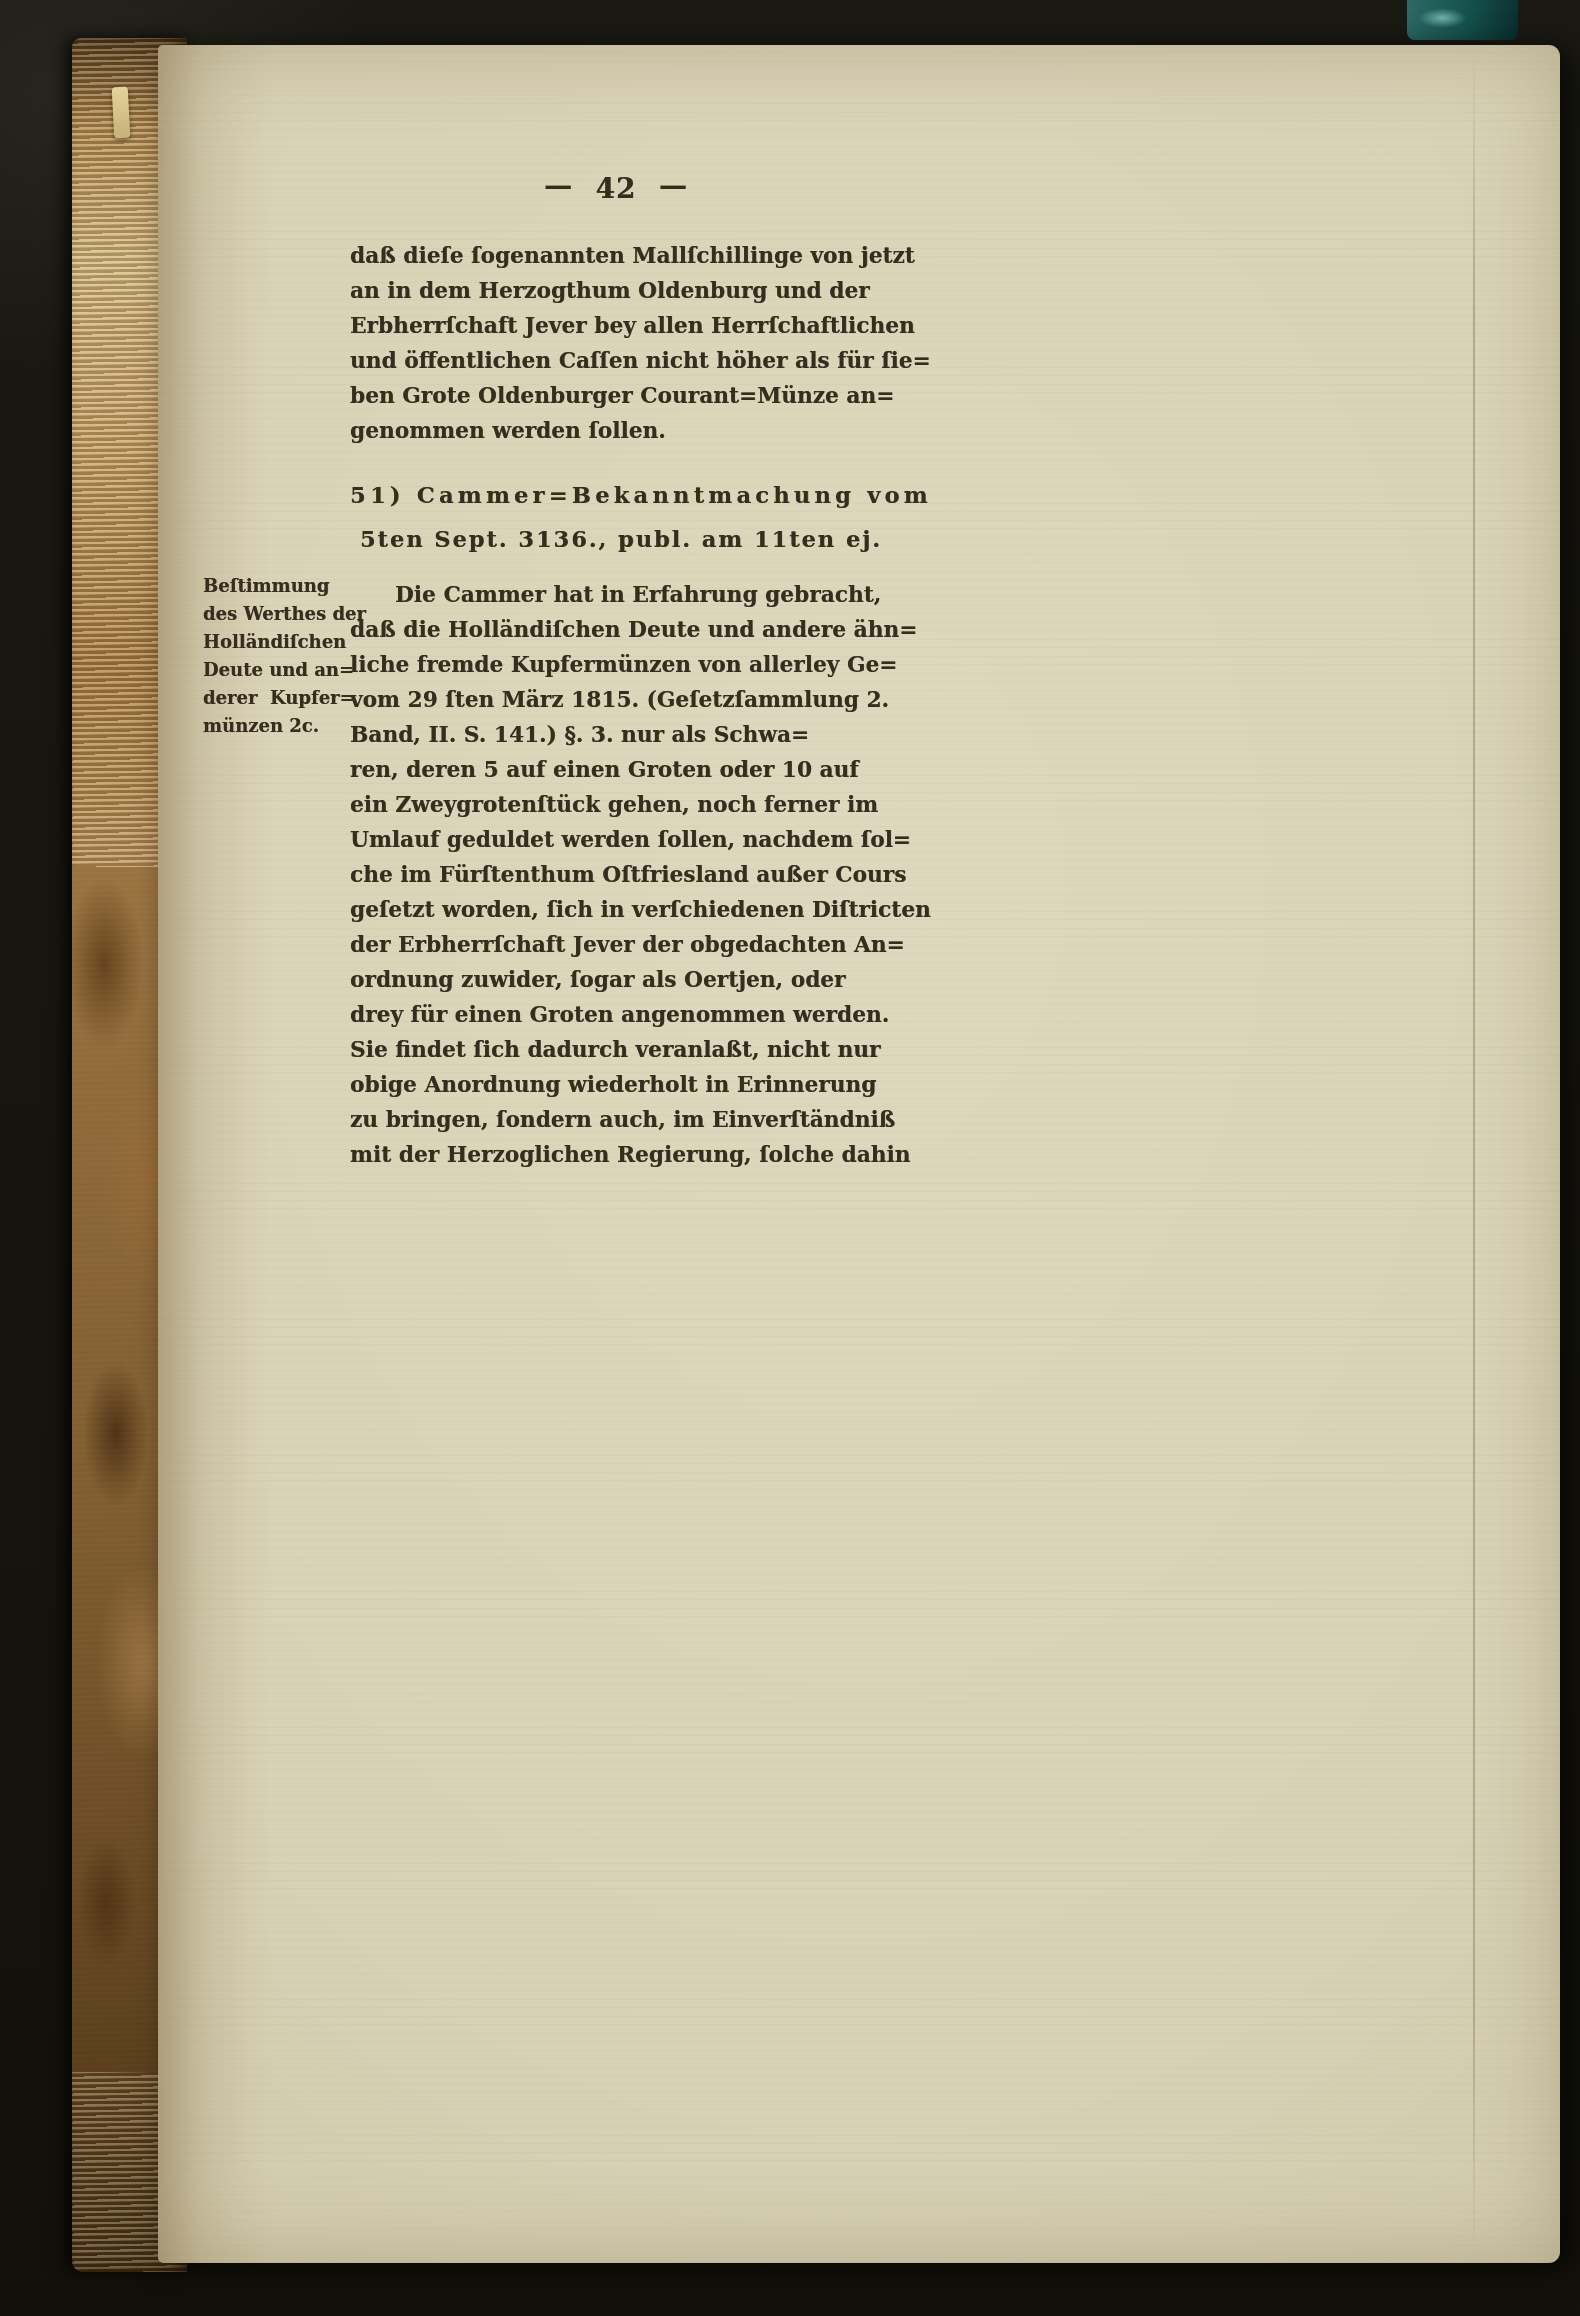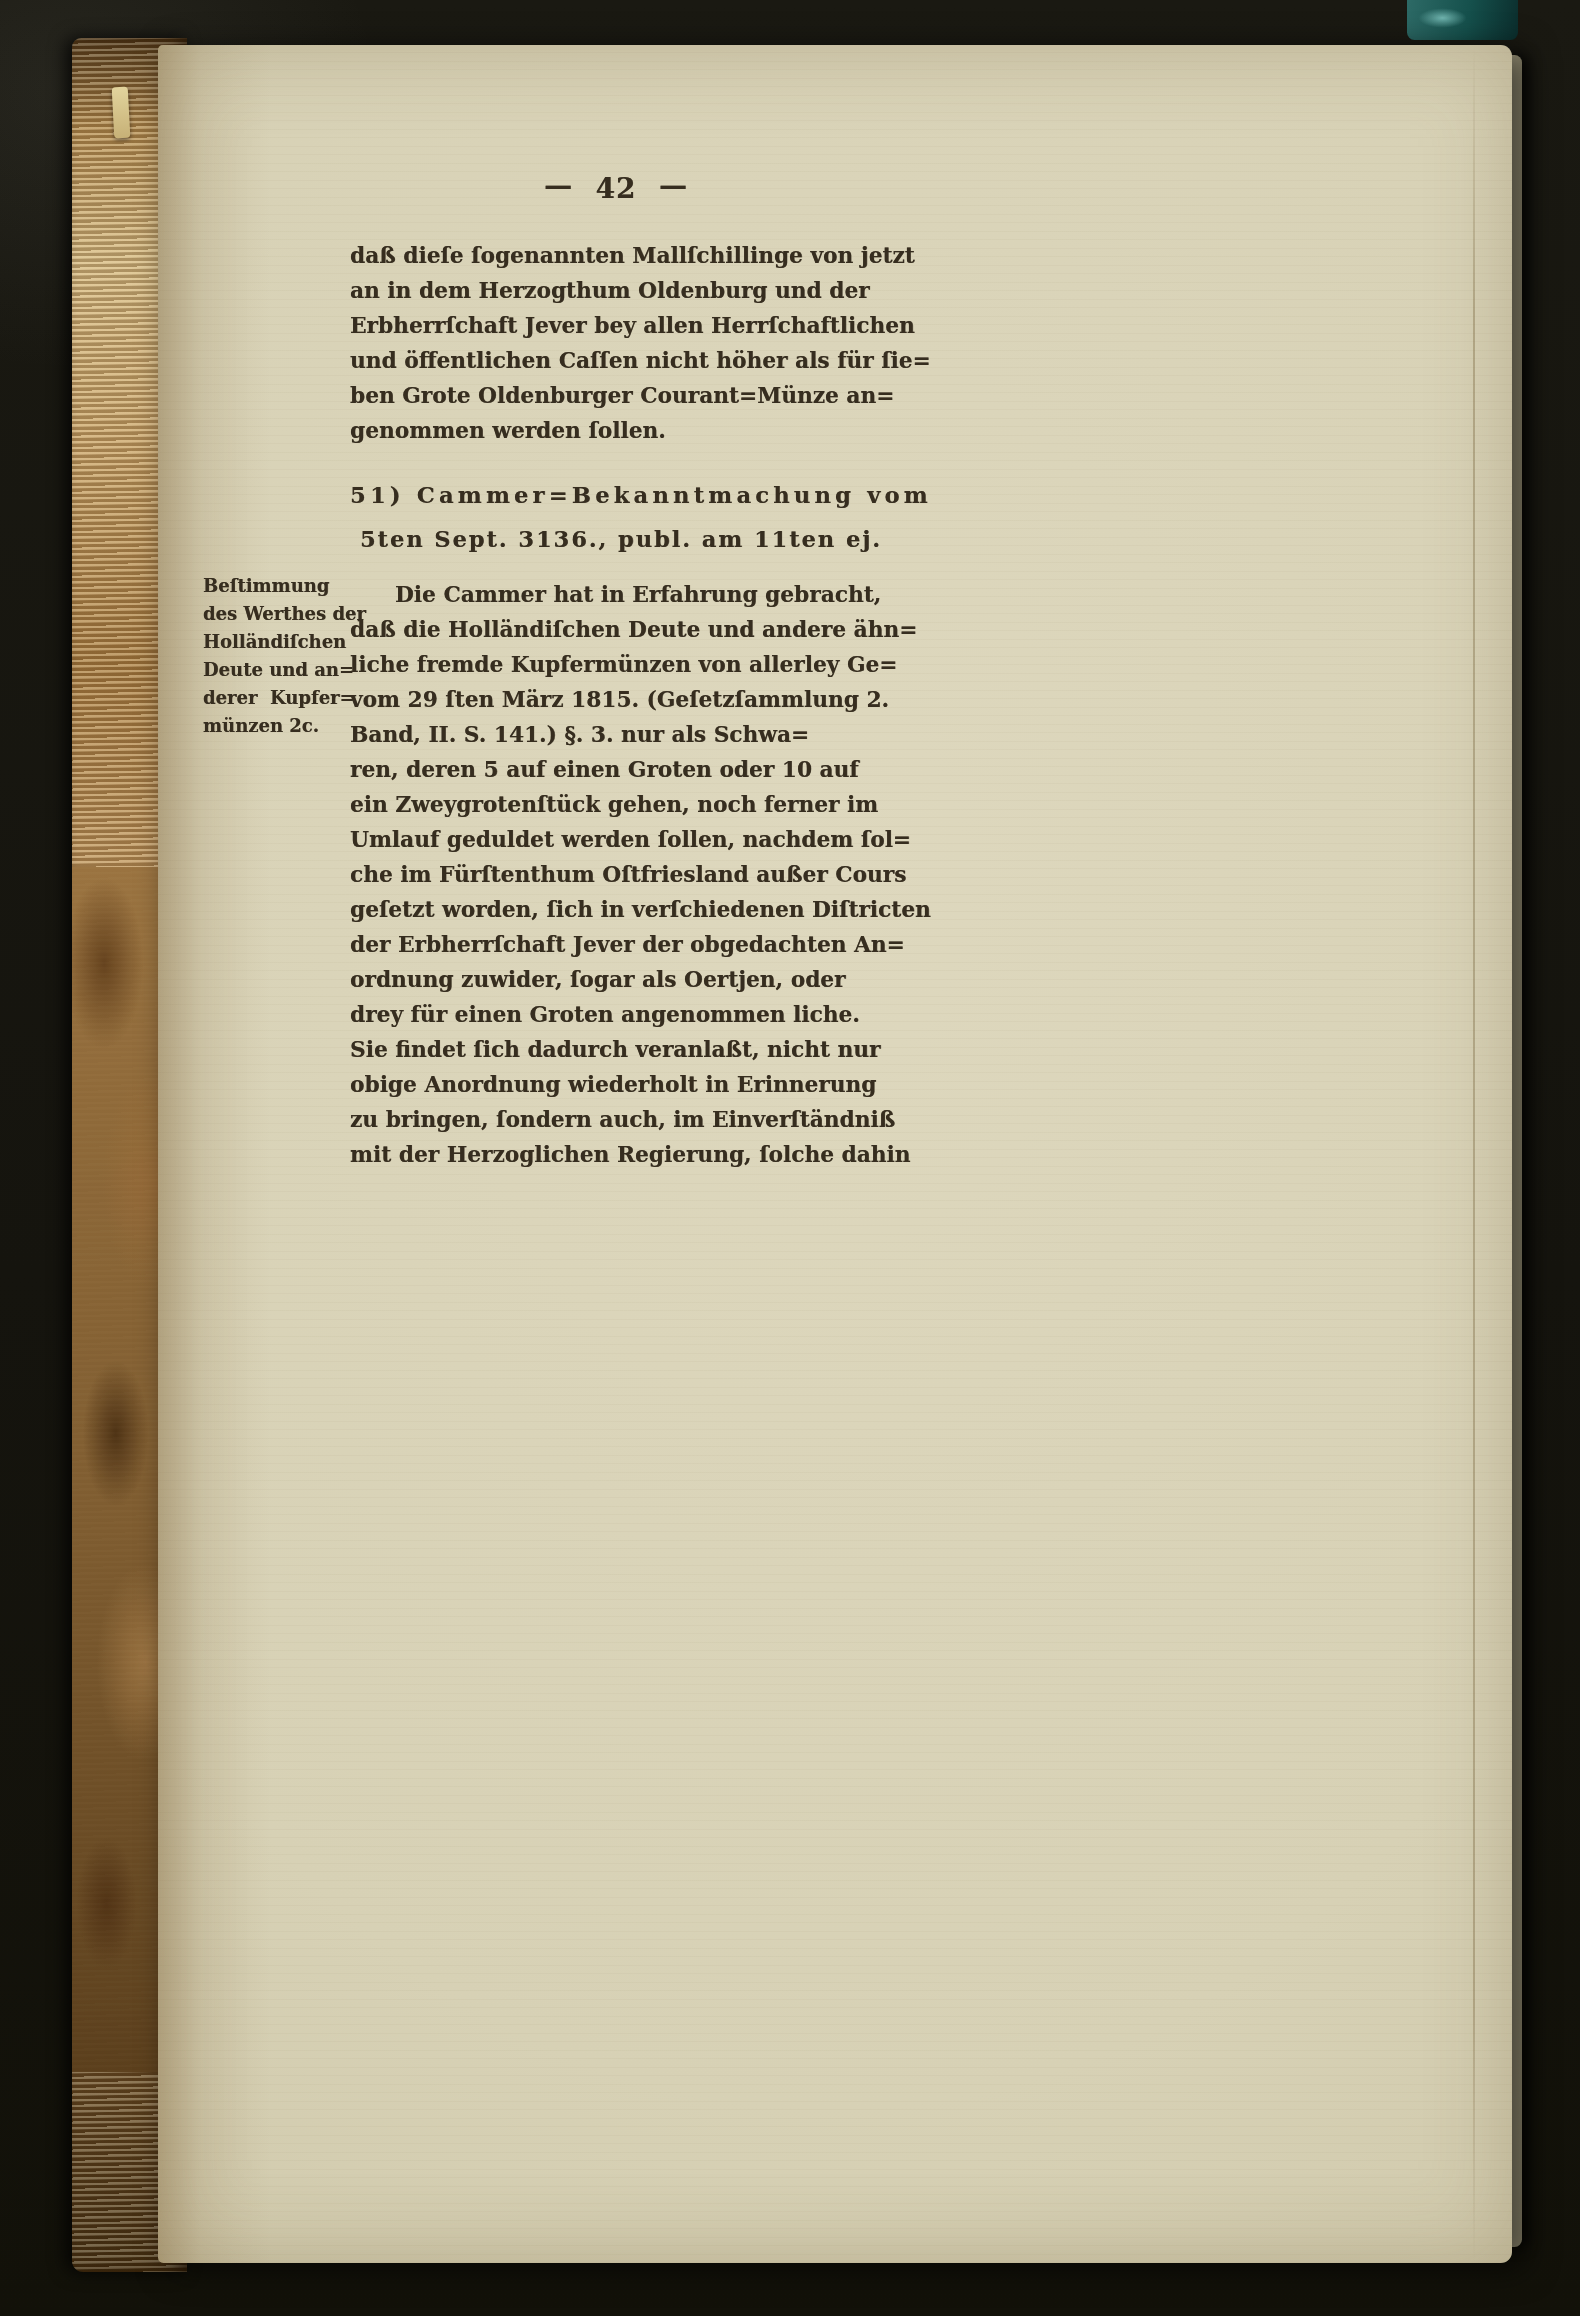--- a/index.html
+++ b/index.html
@@ -99,20 +99,21 @@
     top: 45px;
     width: 1354px;
     height: 2218px;
     border-radius: 4.7px 11.3px 11.3px 5.6px;
     background:
       repeating-linear-gradient(0deg, rgba(118,100,62,0.045) 0 0.9px, rgba(0,0,0,0) 0.9px 8.5px),
       linear-gradient(90deg, rgba(126,92,44,0.30), rgba(126,92,44,0.10) 42px, rgba(126,92,44,0) 113px),
       radial-gradient(120% 100% at 50% 38%, #ded8be 0%, #d7d1b5 55%, #cec7a9 85%, #c1ba9b 100%);
     box-shadow: inset 0 0 85px rgba(100,78,38,0.28), 13px 5.6px 32px rgba(0,0,0,0.65);
     z-index: 2;
+    padding-left: 48px;
   }
   .crease {
     position: absolute;
     left: 1315px;
     top: 0;
     width: 1.9px;
     height: 100%;
     background: linear-gradient(180deg, rgba(0,0,0,0), rgba(112,92,52,0.35) 12%, rgba(112,92,52,0.35) 88%, rgba(0,0,0,0));
   }
   
@@ -207,21 +208,21 @@
       <div class="line">liche fremde Kupfermünzen von allerley Ge=</div>
       <div class="line">vom 29 ſten März 1815. (Geſetzſammlung 2.</div>
       <div class="line">Band, II. S. 141.) §. 3. nur als Schwa=</div>
       <div class="line">ren, deren 5 auf einen Groten oder 10 auf</div>
       <div class="line">ein Zweygrotenſtück gehen, noch ferner im</div>
       <div class="line">Umlauf geduldet werden ſollen, nachdem ſol=</div>
       <div class="line">che im Fürſtenthum Oſtfriesland außer Cours</div>
       <div class="line">geſetzt worden, ſich in verſchiedenen Diſtricten</div>
       <div class="line">der Erbherrſchaft Jever der obgedachten An=</div>
       <div class="line">ordnung zuwider, ſogar als Oertjen, oder</div>
-      <div class="line">drey für einen Groten angenommen liche.</div>
+      <div class="line">drey für einen Groten angenommen werden.</div>
       <div class="line">Sie findet ſich dadurch veranlaßt, nicht nur</div>
       <div class="line">obige Anordnung wiederholt in Erinnerung</div>
       <div class="line">zu bringen, ſondern auch, im Einverſtändniß</div>
       <div class="line">mit der Herzoglichen Regierung, ſolche dahin</div>
     </div>
 
   </div>
 </div>
 
 

